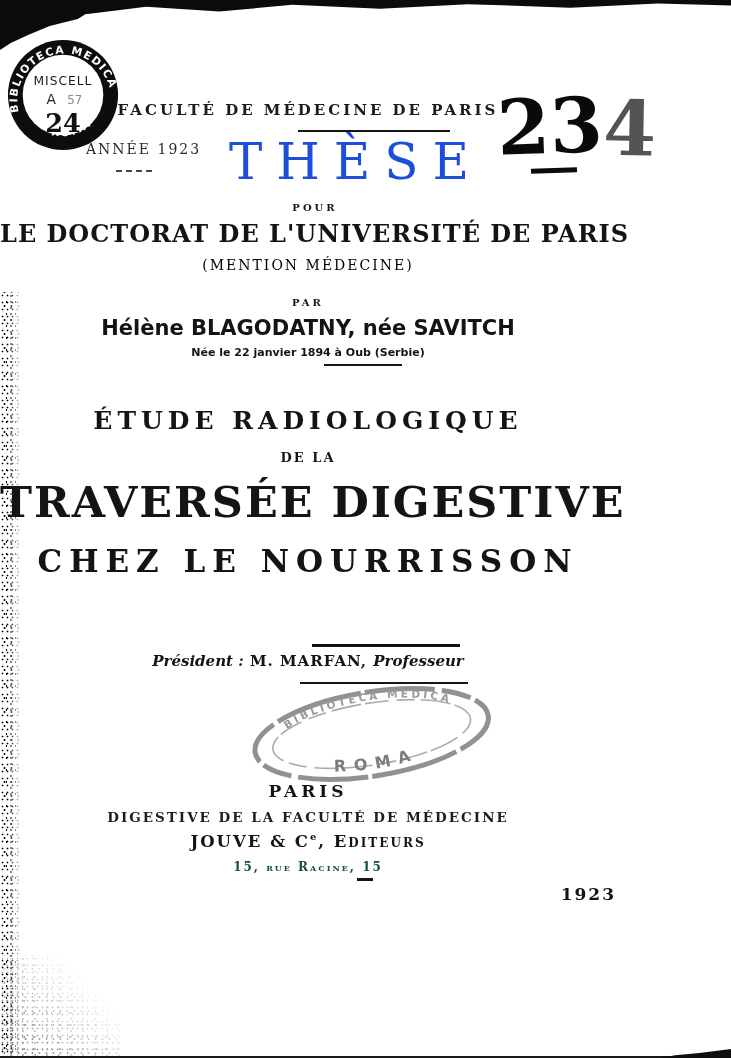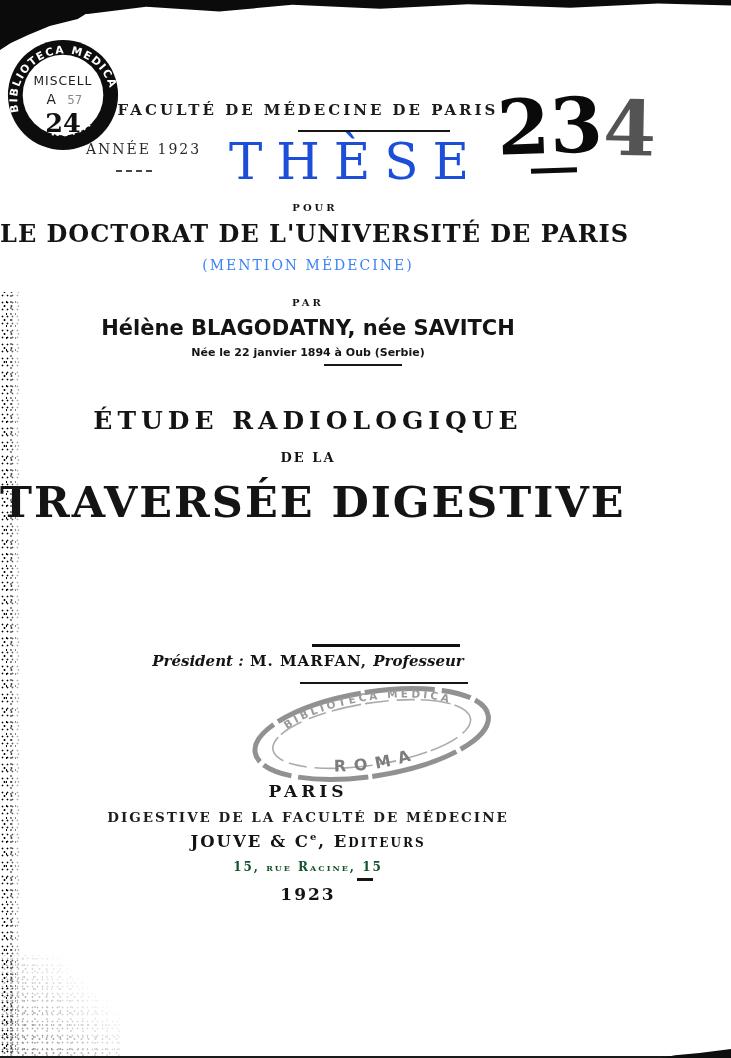--- a/index.html
+++ b/index.html
@@ -38,21 +38,21 @@
     mask-image:linear-gradient(45deg,#000 0%,transparent 75%); }
 
   
   .faculty { top:101px; font-size:15px; font-weight:bold; letter-spacing:3px; color:#1c1c1c; }
   .faculty-rule { left:298px; top:130px; width:152px; height:2px; background:#161616; }
   .annee { left:86px; top:141px; font-size:14px; letter-spacing:2px; color:#2a2a2a; }
   .annee-dash { left:116px; top:170px; width:36px; border-top:2px dashed #444; }
   .these { top:133px; font-size:50px; font-weight:normal; letter-spacing:14px; color:#1d4ed8;margin-left:48px; }
   .pour  { top:202px; font-size:10px; font-weight:bold; letter-spacing:3px;padding-left:14px; }
   .degree{ top:219px; font-size:24px; font-weight:bold; letter-spacing:1px; }
-  .mention{ top:257px; font-size:14px; letter-spacing:2px; color:#3b82f6; }
+  .mention{ top:257px; font-size:14px; letter-spacing:2px; color:#000000; }
   .par   { top:297px; font-size:10px; font-weight:bold; letter-spacing:3px; }
   .author{ top:316px; font-family:"DejaVu Sans", sans-serif; font-size:21px; font-weight:bold; }
   .birth { top:346px; font-family:"DejaVu Sans", sans-serif; font-size:11px; font-weight:bold; }
   .birth-rule { left:324px; top:364px; width:78px; height:2px; background:#181818; }
   .etude { top:406px; font-size:25px; font-weight:bold; letter-spacing:5px; }
   .dela  { top:450px; font-size:13px; font-weight:bold; letter-spacing:2px; }
   .traversee { top:477px; font-size:43px; font-weight:bold; letter-spacing:2px; }
   .chez  { top:543px; font-size:31px; font-weight:bold; letter-spacing:7px; }
 
   .rule-top { left:312px; top:644px; width:148px; height:3px; background:#101010; }
@@ -61,21 +61,21 @@
   .president .nm { font-weight:bold; letter-spacing:1px; }
   .rule-bot { left:300px; top:682px; width:168px; height:2px; background:#161616; }
 
   .paris { top:781px; font-size:17px; font-weight:bold; letter-spacing:4px; }
   .imprimerie { top:809px; font-size:13.5px; font-weight:bold; letter-spacing:2px; color:#1d1d1d; }
   .jouve { top:831px; font-size:16.5px; font-weight:bold; letter-spacing:2px; }
   .jouve sup { font-size:10px; }
   .sc { font-variant:small-caps; }
   .racine { top:860px; font-size:12px; font-weight:bold; letter-spacing:2px; color:#14532d; }
   .imprint-dash { left:357px; top:878px; width:16px; height:3px; background:#141414; }
-  .year-bottom { top:884px; font-size:17px; font-weight:bold; letter-spacing:2px; }
+  .year-bottom { top:884px; font-size:17px; font-weight:bold; letter-spacing:2px;text-align:right; }
 
   
   .acc-stamp { left:497px; top:88px; font-size:76px; font-weight:bold; white-space:nowrap;
     transform:rotate(-2deg); color:#0a0a0a; line-height:1; }
   .acc-stamp .faint { color:#2f2f2f; opacity:.82; display:inline-block; transform:translateY(5px) rotate(3deg); }
   .acc-dash { left:531px; top:168px; width:46px; height:5px; background:#0c0c0c; transform:rotate(-2deg); }
 </style>
 </head>
 <body>
 
@@ -124,20 +124,21 @@
   <div class="cline degree">LE DOCTORAT DE L'UNIVERSITÉ DE PARIS</div>
   <div class="cline mention">(MENTION MÉDECINE)</div>
   <div class="cline par">PAR</div>
   <div class="cline author">Hélène BLAGODATNY, née SAVITCH</div>
   <div class="cline birth">Née le 22 janvier 1894 à Oub (Serbie)</div>
   <div class="abs birth-rule"></div>
 
   <div class="cline etude">ÉTUDE RADIOLOGIQUE</div>
   <div class="cline dela">DE LA</div>
   <div class="cline traversee">TRAVERSÉE DIGESTIVE</div>
+  <div class="cline chez">CHEZ LE NOURRISSON</div>
 
   <div class="abs rule-top"></div>
   <div class="cline president"><span class="it">Président :</span><span class="nm"> M. MARFAN, </span><span class="it">Professeur</span></div>
   <div class="abs rule-bot"></div>
 
   <svg class="abs" style="left:247px; top:686px;" width="250" height="100" viewBox="0 0 250 100">
     <defs>
       <path id="ovalTop" d="M 28,64 A 102,38 0 1 1 222,64"></path>
       <path id="ovalBot" d="M 62,74 A 92,32 0 0 0 188,74"></path>
     </defs>

